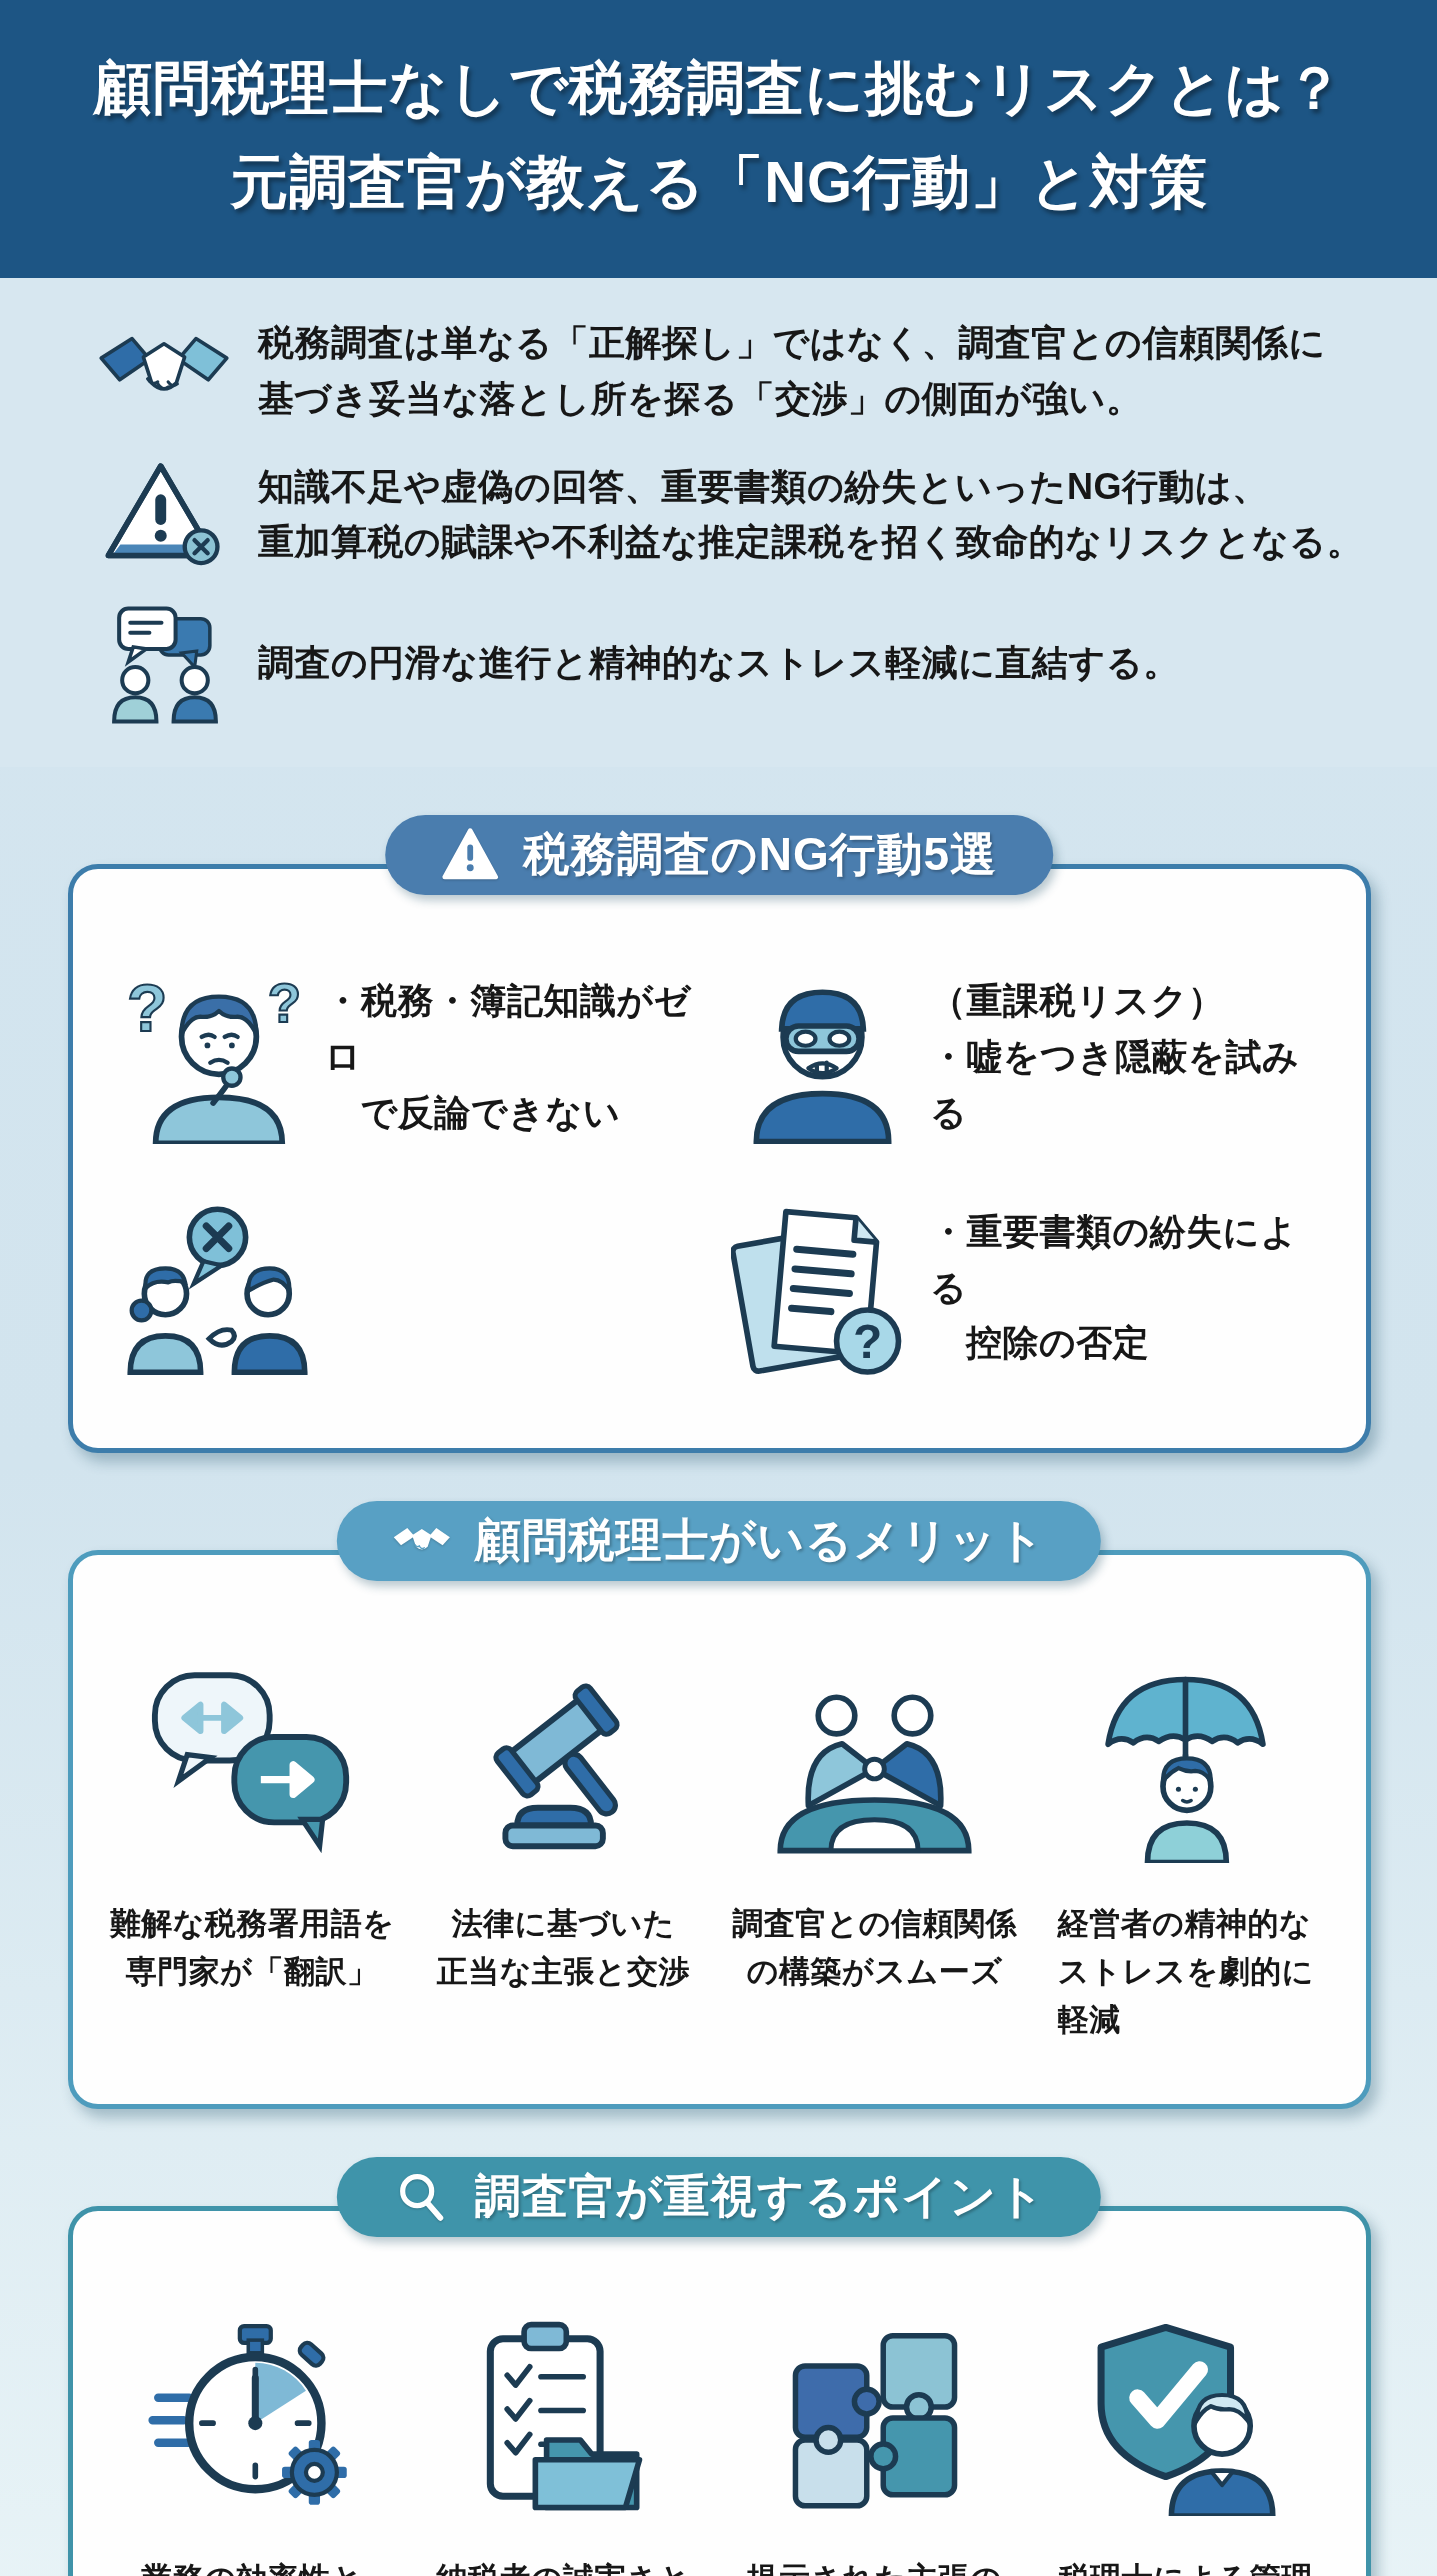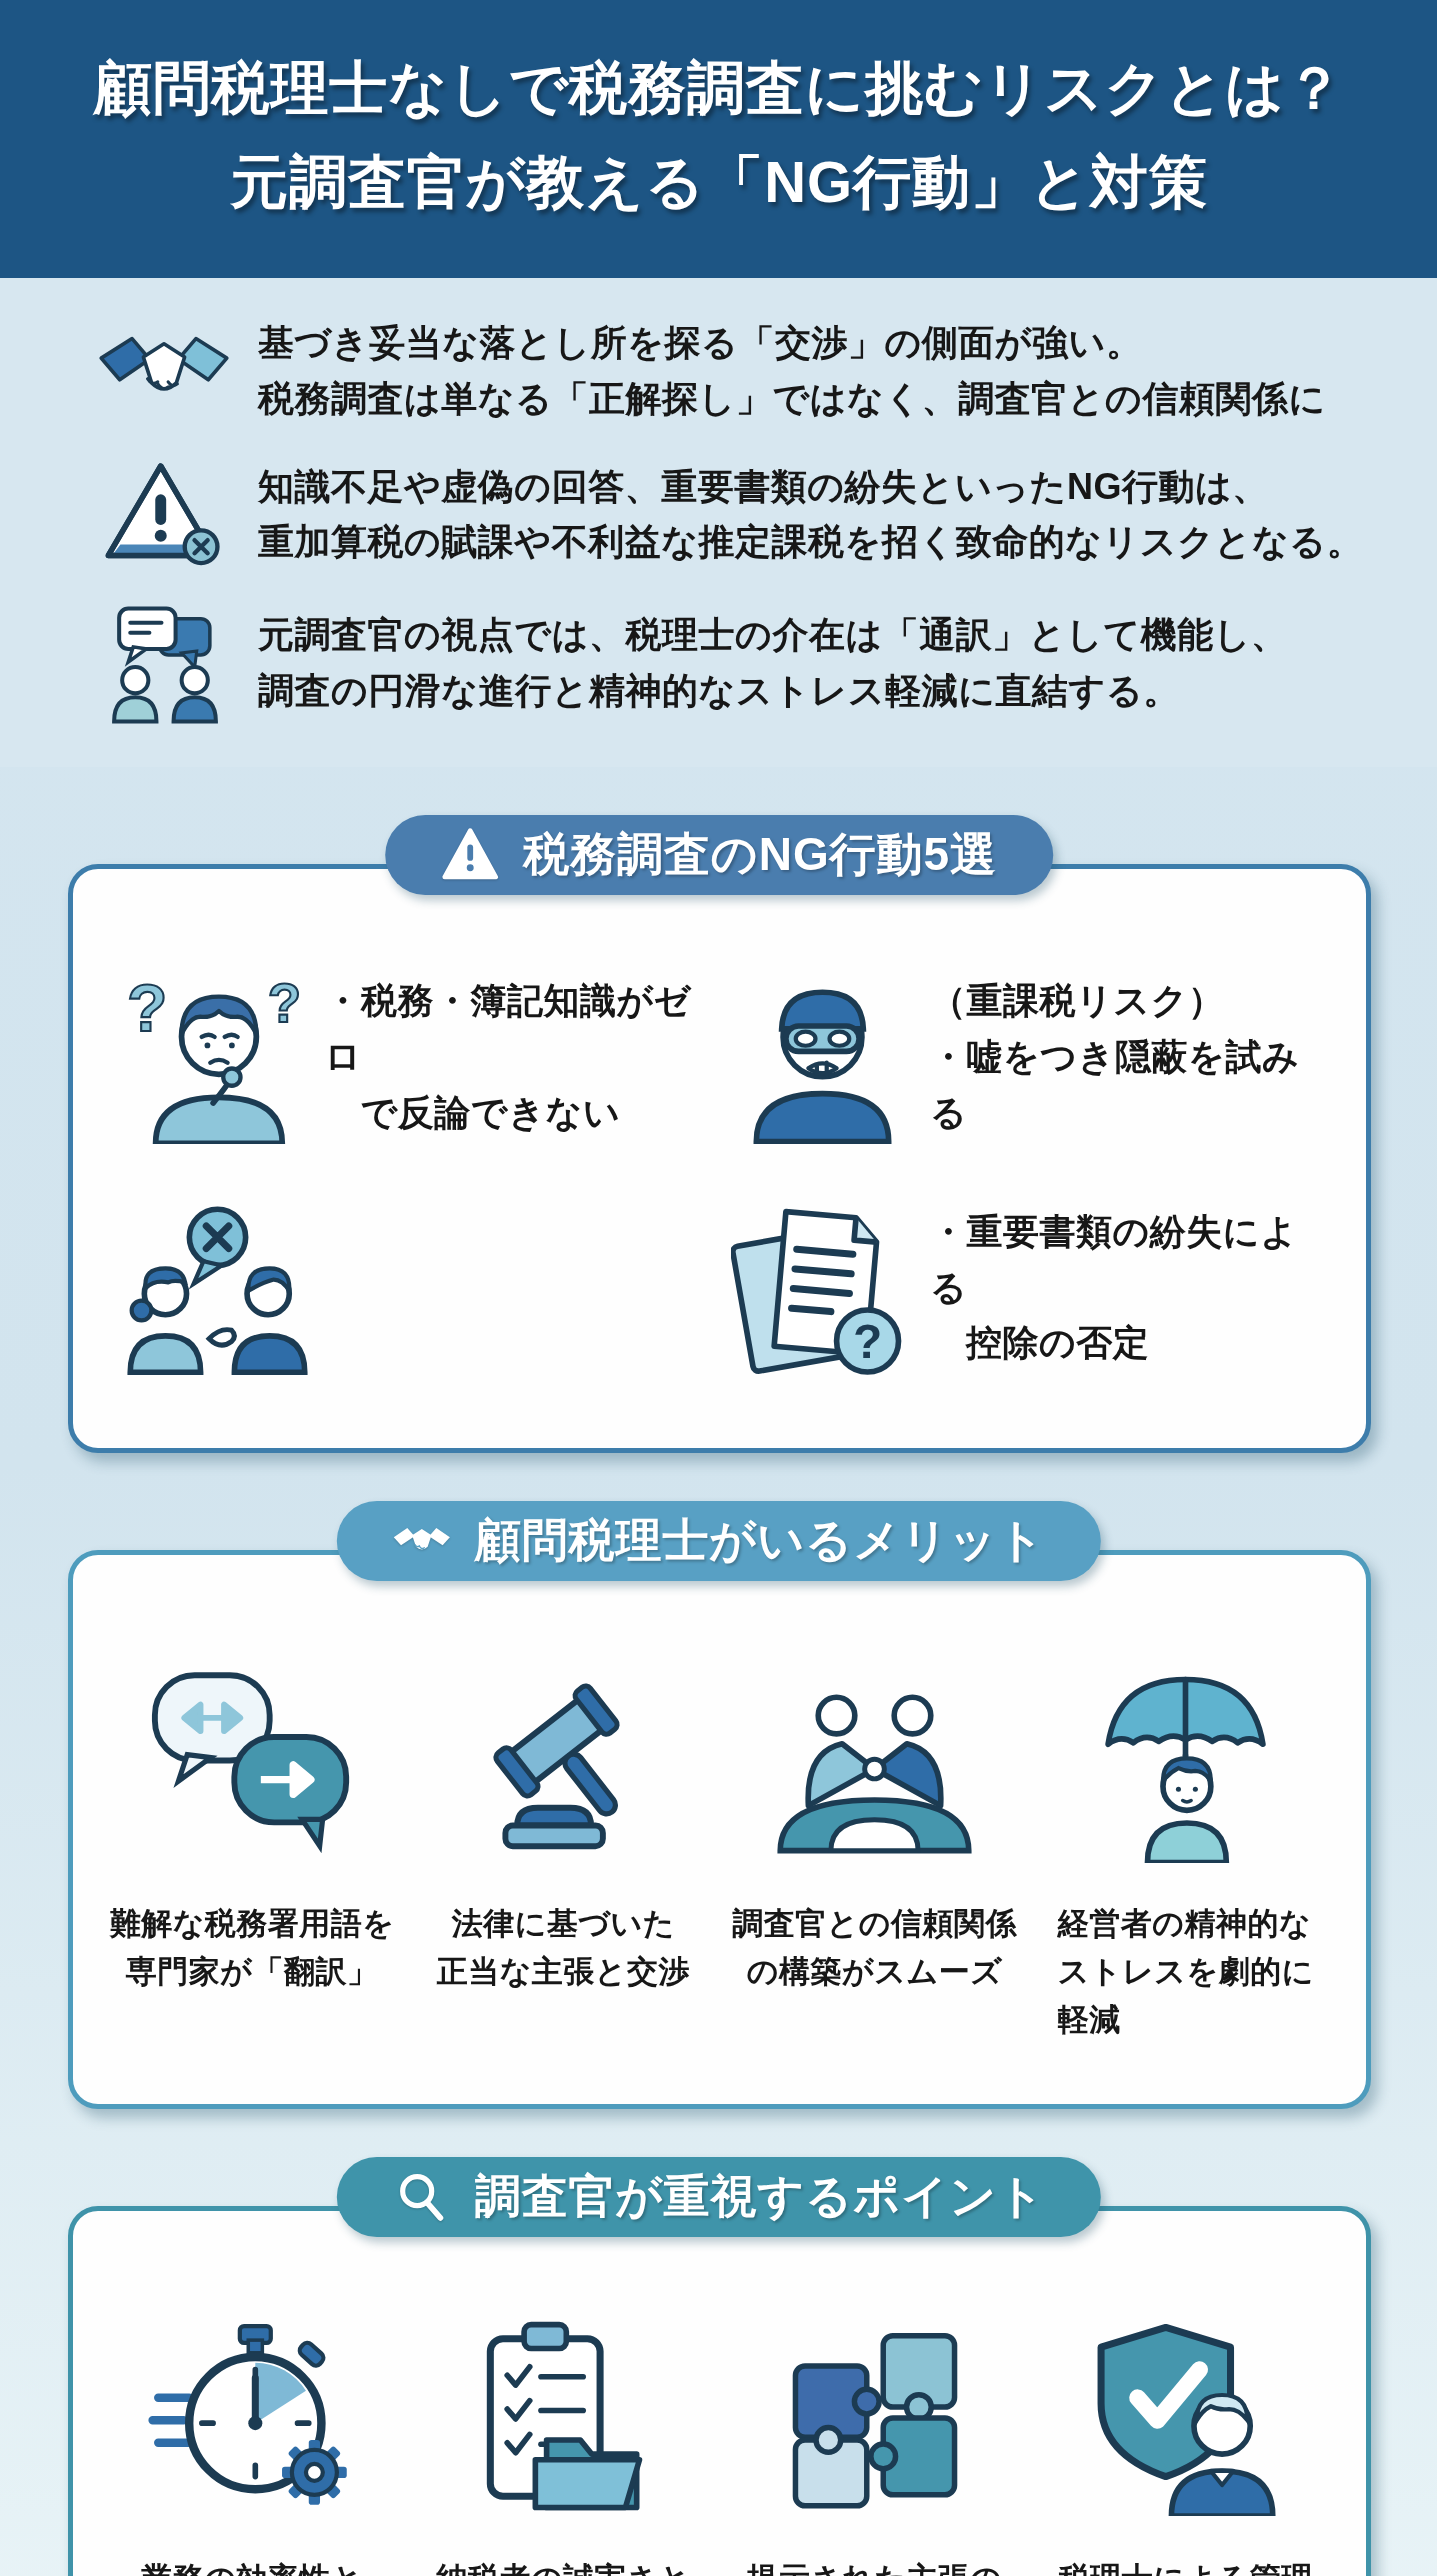--- a/index.html
+++ b/index.html
@@ -132,22 +132,22 @@
   <div class="summary-row">
     <span class="summary-icon">
       <svg width="140" height="103" viewBox="0 0 130 100">
         <polygon points="4,38 34,19 51,39 22,59" fill="#2f6da8" stroke="#1c3b52" stroke-width="3.5" stroke-linejoin="round"></polygon>
         <polygon points="126,38 96,19 79,39 108,59" fill="#7fc0d8" stroke="#1c3b52" stroke-width="3.5" stroke-linejoin="round"></polygon>
         <path d="M45 37 L65 24 L85 37 L77 62 Q65 74 53 62 Z" fill="#fff" stroke="#1c3b52" stroke-width="3.5" stroke-linejoin="round"></path>
         <path d="M49 58 q4 7 10 3 M59 63 q4 7 10 3 M69 61 q4 6 9 2" stroke="#1c3b52" stroke-width="3" fill="none" stroke-linecap="round"></path>
       </svg>
     </span>
     <div class="summary-text">
+      <div>税務調査は単なる「正解探し」ではなく、調査官との信頼関係に</div>
       <div>基づき妥当な落とし所を探る「交渉」の側面が強い。</div>
-      <div>税務調査は単なる「正解探し」ではなく、調査官との信頼関係に</div>
     </div>
   </div>
 
   <div class="summary-row">
     <span class="summary-icon">
       <svg width="120" height="110" viewBox="0 0 110 100">
         <path d="M52 6 L100 88 H4 Z" fill="#fff" stroke="#1c3b52" stroke-width="5" stroke-linejoin="round"></path>
         <polygon points="15,78 89,78 95,86 9,86" fill="#4a86b8"></polygon>
         <path d="M52 6 L100 88 H4 Z" fill="none" stroke="#1c3b52" stroke-width="5" stroke-linejoin="round"></path>
         <rect x="47" y="32" width="10" height="28" rx="5" fill="#1c3b52"></rect>
@@ -171,21 +171,20 @@
         <polygon points="34,44 29,59 47,46" fill="#fff" stroke="#1c3b52" stroke-width="3.5"></polygon>
         <line x1="31" y1="20" x2="62" y2="20" stroke="#1c3b52" stroke-width="4" stroke-linecap="round"></line>
         <line x1="31" y1="30" x2="50" y2="30" stroke="#1c3b52" stroke-width="4" stroke-linecap="round"></line>
         <circle cx="36" cy="77" r="13" fill="#fff" stroke="#1c3b52" stroke-width="4"></circle>
         <path d="M15 118 q0-24 21-24 q21 0 21 24 Z" fill="#9fd0d8" stroke="#1c3b52" stroke-width="4"></path>
         <circle cx="95" cy="77" r="13" fill="#fff" stroke="#1c3b52" stroke-width="4"></circle>
         <path d="M74 118 q0-24 21-24 q21 0 21 24 Z" fill="#3a7ab0" stroke="#1c3b52" stroke-width="4"></path>
       </svg>
     </span>
     <div class="summary-text">
-      <div>元調査官の視点では、税理士の介在は「通訳」として機能し、</div>
       <div>調査の円滑な進行と精神的なストレス軽減に直結する。</div>
     </div>
   </div>
 
 </section>
 
 <div class="sections">
 
   <section class="section s1">
     <div class="pill">

